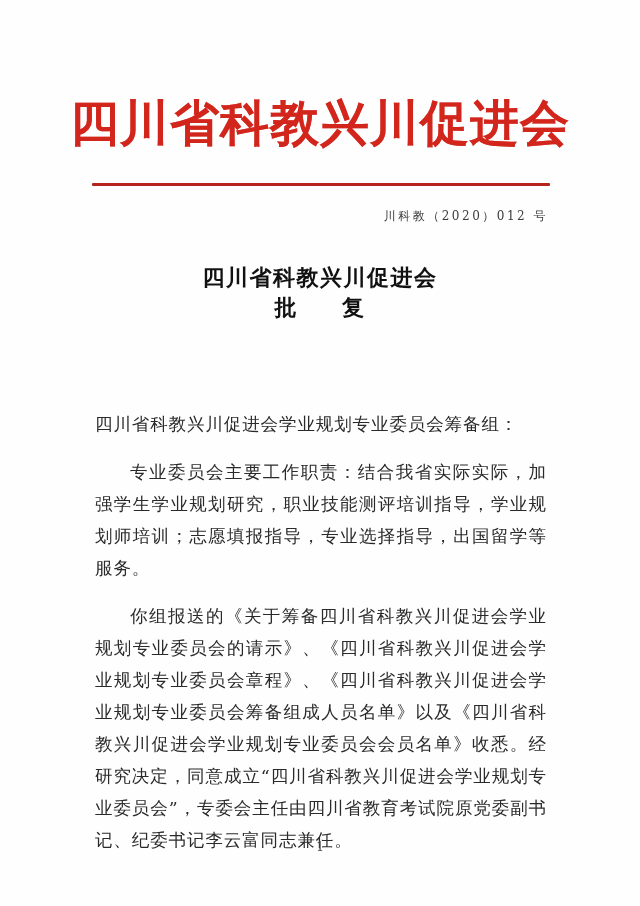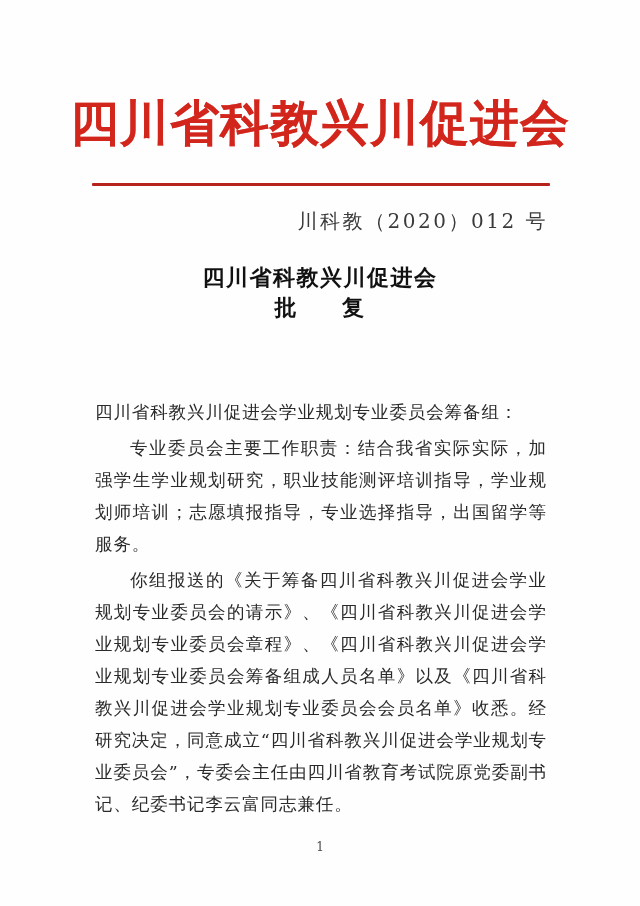--- a/index.html
+++ b/index.html
@@ -51,21 +51,21 @@
     height: 3px;
     background: #b5231c;
     border-radius: 1px;
   }
 
   
   .doc-number {
     position: absolute;
     right: 92px;
     top: 208px;
-    font-size: 20px;
+    font-size: 12px;
     letter-spacing: 2.5px;
     color: #3a3a3a;
     font-family: "DejaVu Serif", "Liberation Serif", serif;
   }
 
   
   .subject-block {
     position: absolute;
     left: 0;
     right: 0;
@@ -95,21 +95,21 @@
     top: 392px;
     width: 452px;
     font-size: 17.5px;
     line-height: 32px;
     color: #2a2a2a;
     letter-spacing: 0.9px;
     text-align: justify;
     text-justify: inter-ideograph;
   }
   .body-text p {
-    margin: 4px 0 0 0;
+    margin: 16px 0 0 0;
     text-align: justify;
     text-justify: inter-ideograph;
   }
   .body-text p.indent {
     text-indent: 2em;
   }
 
   
   .page-number {
     position: absolute;

